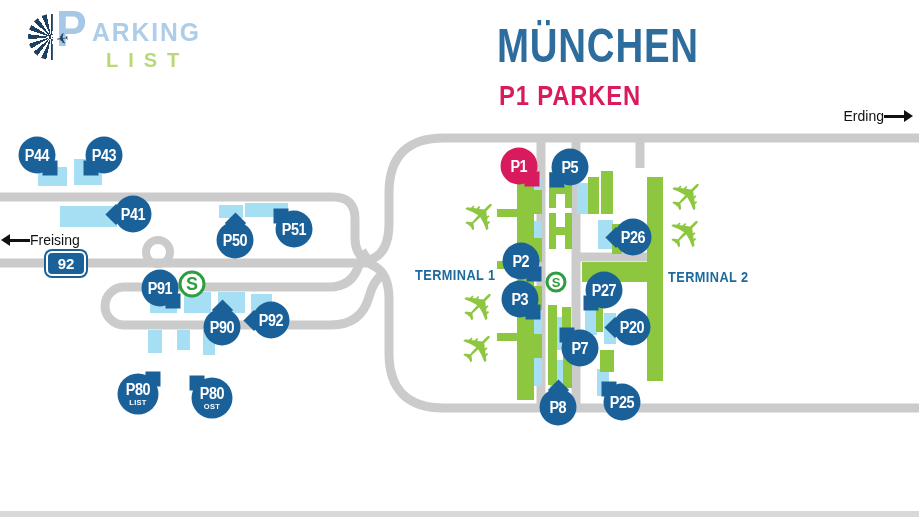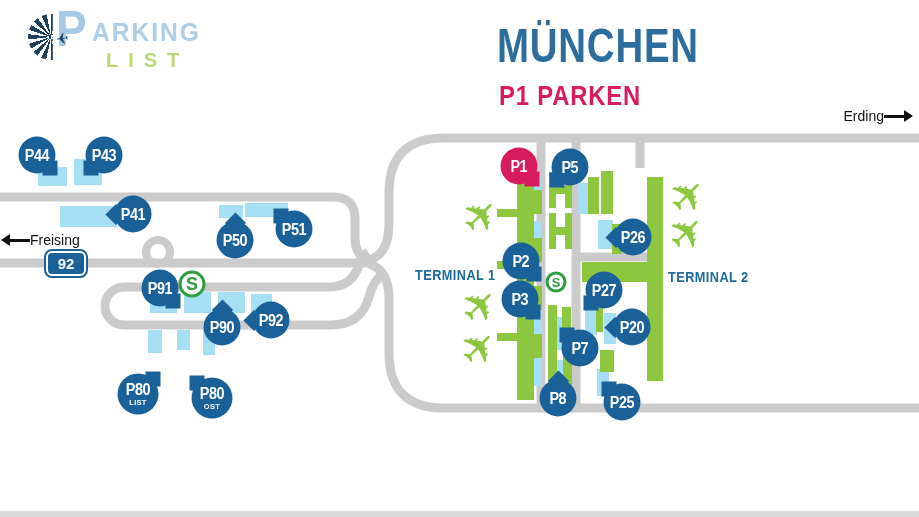--- a/index.html
+++ b/index.html
@@ -257,21 +257,21 @@
       <span class="lbl">P27</span>
     </div>
   <div class="marker t-l" style="left:632px;top:327px">
       <span class="tail"></span>
       <span class="lbl">P20</span>
     </div>
   <div class="marker t-ul" style="left:580px;top:348px">
       <span class="tail"></span>
       <span class="lbl">P7</span>
     </div>
-  <div class="marker t-u" style="left:558px;top:398px">
+  <div class="marker t-u" style="left:558px;top:407px">
       <span class="tail"></span>
       <span class="lbl">P8</span>
     </div>
   <div class="marker t-ul" style="left:622px;top:402px">
       <span class="tail"></span>
       <span class="lbl">P25</span>
     </div>
 
   <div class="bottom-bar"></div>
 </div>

